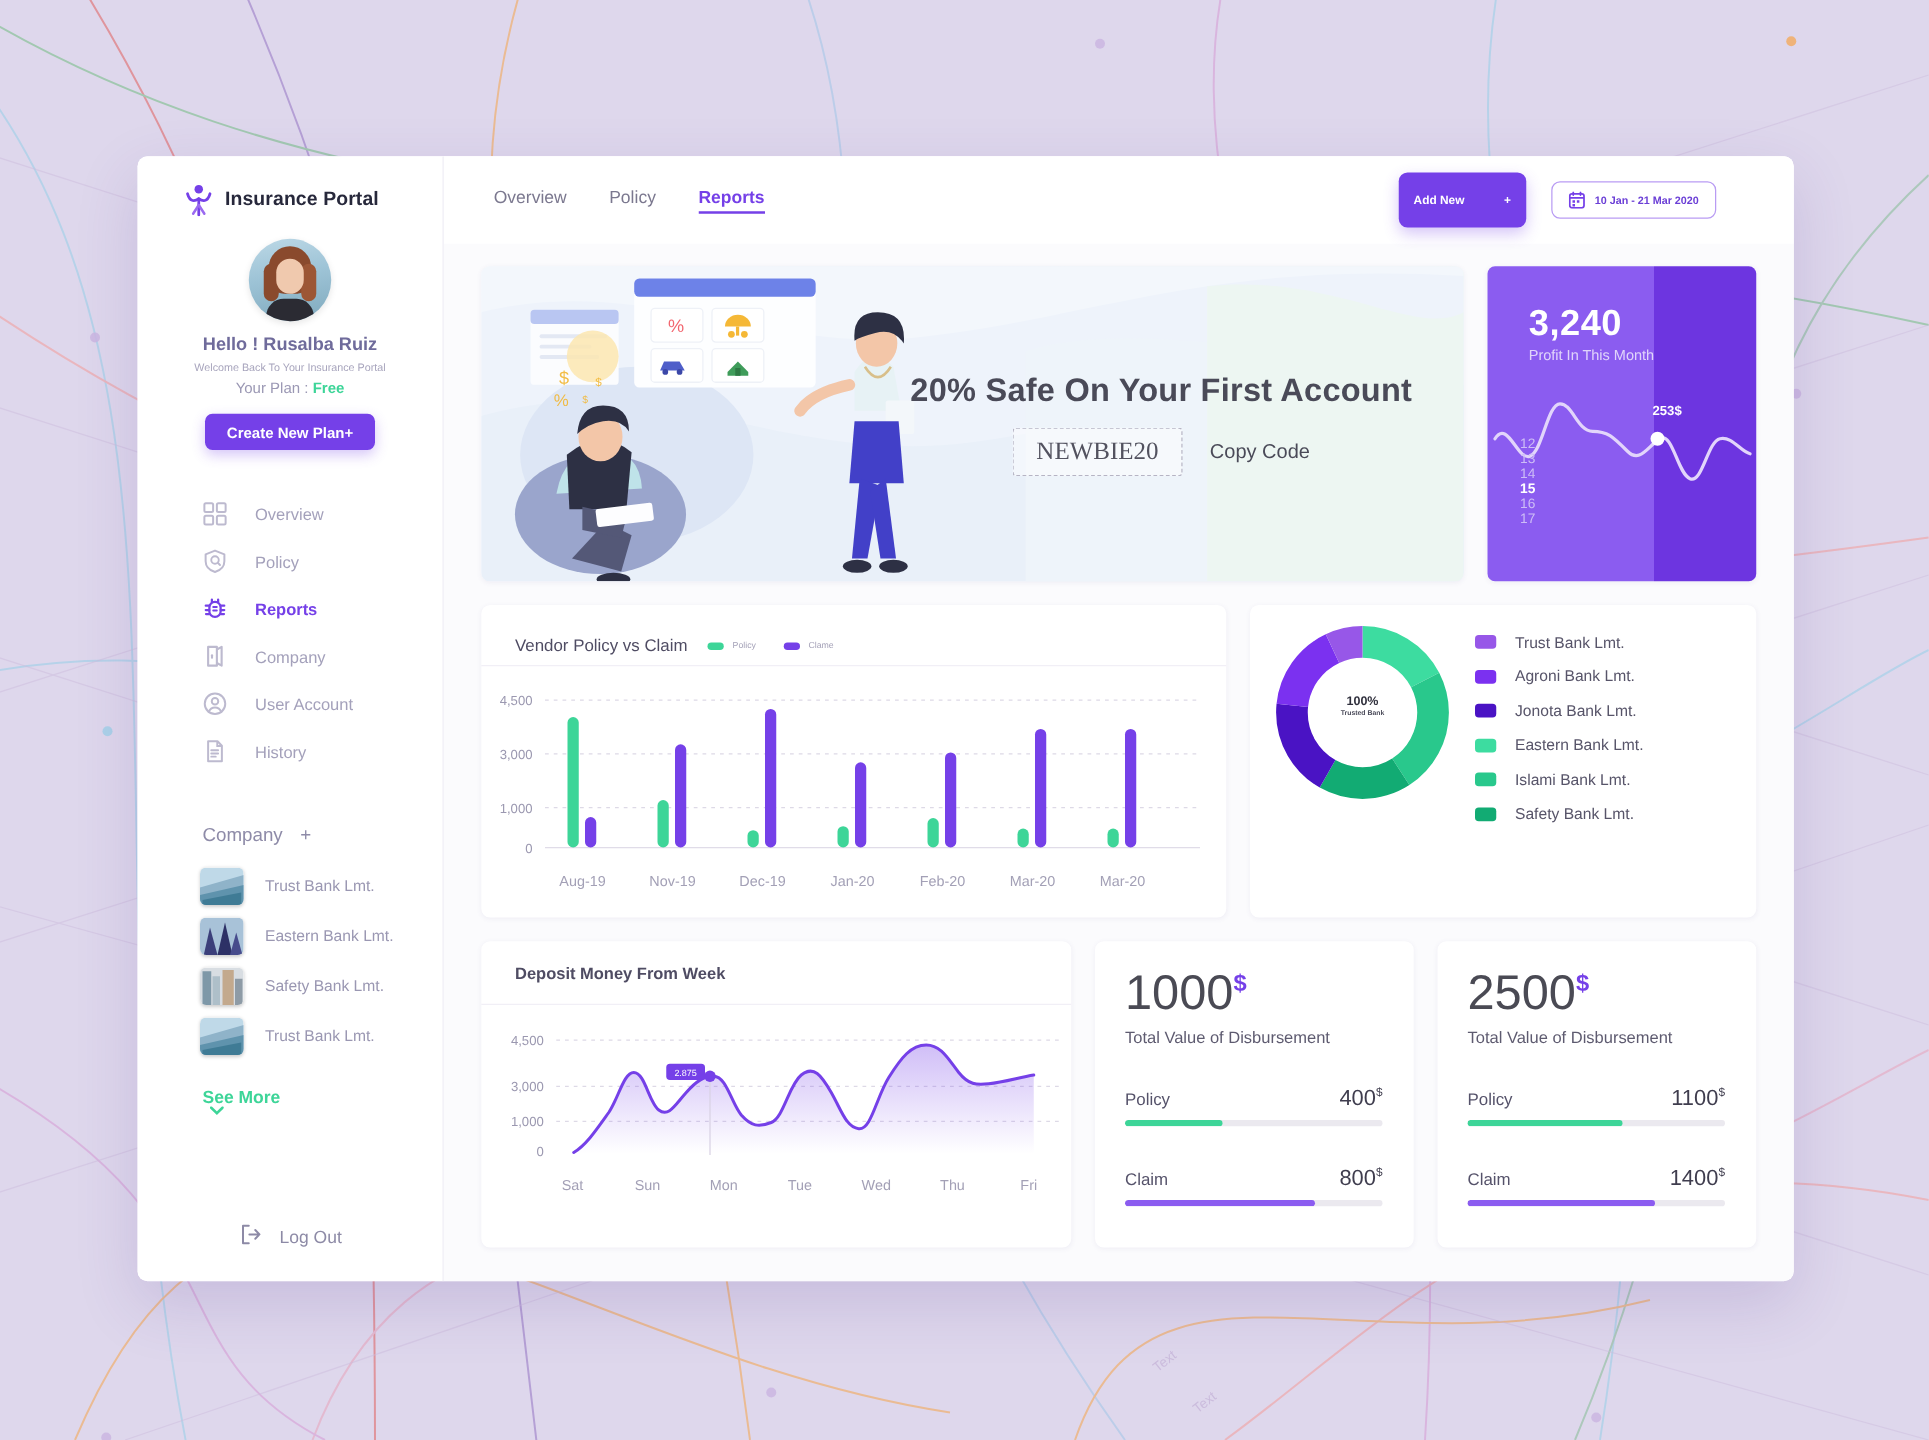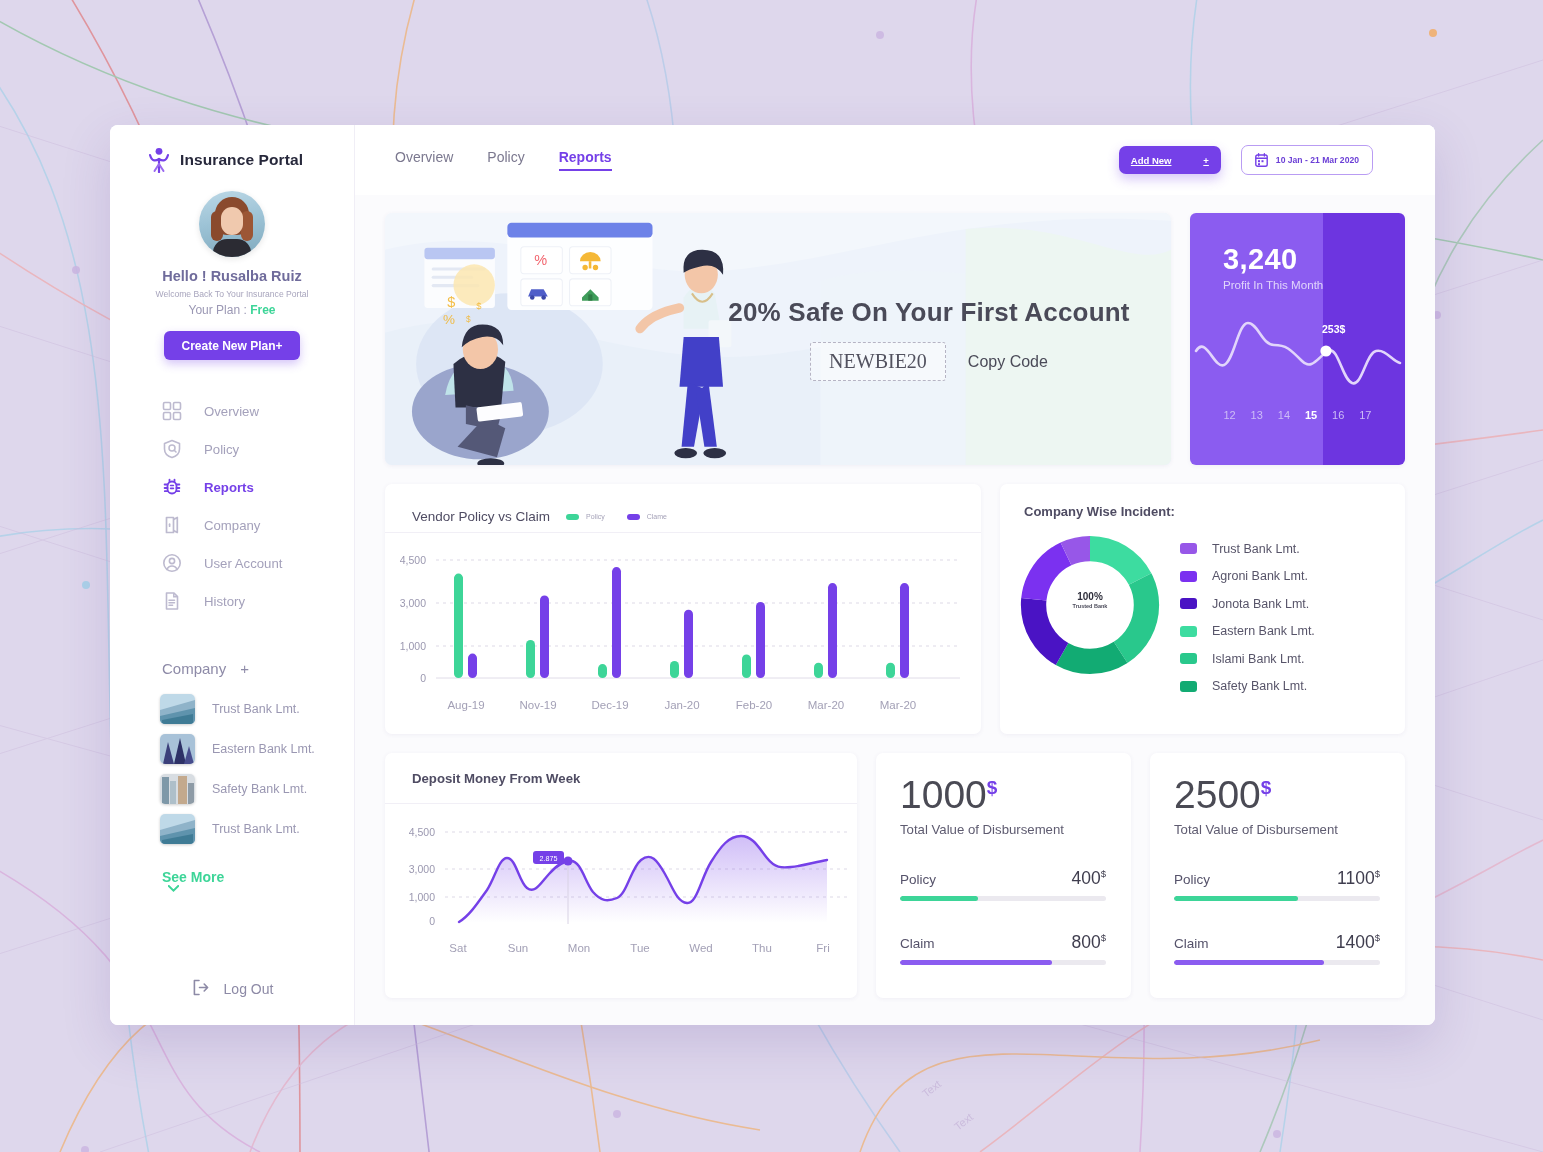--- a/index.html
+++ b/index.html
@@ -70,24 +70,24 @@
   .logout .lbl{ font-size:14px; color:#8d8aa6; }
 
   
   .main{ flex:1; display:flex; flex-direction:column; background:#fbfbfd; min-width:0;}
   .topbar{ height:70px; background:#fff; display:flex; align-items:center;
            padding:0 62px 0 40px; flex:0 0 70px;}
   .tabs{ display:flex; gap:34px; }
   .tab{ font-size:14px; color:#7b788f; cursor:pointer; padding-bottom:4px;}
   .tab.active{ color:#7540e8; font-weight:600; border-bottom:2px solid #7540e8;}
   .top-right{ margin-left:auto; display:flex; align-items:center; gap:20px;}
-  .btn-add{ width:102px;height:28px;border-radius:7px;background:#7540e8;color:#fff;
+  .btn-add{ width:102px;height:44px;border-radius:7px;background:#7540e8;color:#fff;
             display:flex;align-items:center;justify-content:space-between;
             padding:0 12px; font-size:9.5px; font-weight:600; cursor:pointer;
-            box-shadow:0 5px 12px rgba(117,64,232,.30);text-decoration:underline;}
+            box-shadow:0 5px 12px rgba(117,64,232,.30);}
   .btn-date{ height:30px;border-radius:7px;border:1.3px solid #b99cf3;background:#fff;
              display:flex;align-items:center;gap:8px;padding:0 13px;font-size:8.6px;
              font-weight:700;color:#6b3fd6; cursor:pointer;}
 
   .content{ flex:1; padding:18px 30px 0 30px; overflow:hidden;}
   .row{ display:flex; gap:19px; }
   .card{ background:#fff; border-radius:7px; box-shadow:0 1px 4px rgba(90,70,140,.07);}
 
   
   .banner{ flex:1; height:252px; border-radius:7px; overflow:hidden; position:relative;
@@ -98,21 +98,21 @@
   .code{ border:1px dashed #b6b4c4; border-radius:3px; padding:7px 18px;
          font-size:20px; color:#52525f; background:rgba(255,255,255,.45); cursor:pointer;font-family:Liberation Serif, serif;}
   .copy{ font-size:16px; color:#4a4a58; cursor:pointer;}
 
   
   .profit{ width:215px; height:252px; border-radius:6px; overflow:hidden; position:relative;
            background:linear-gradient(90deg,#8b5cf0 0%,#8b5cf0 62%,#6d35e0 62%,#6d35e0 100%);}
   .pf-num{ color:#fff; font-size:29px; font-weight:700; padding:30px 0 0 33px; letter-spacing:.4px;}
   .pf-lbl{ color:#e0d4fb; font-size:11.6px; padding:2px 0 0 33px;}
   .pf-days{ position:absolute; bottom:44px; left:0; width:100%;
-            display:flex; justify-content:space-around; padding:0 26px;}
+            display:flex; justify-content:space-around; padding:0 26px;flex-direction:column;}
   .pf-days span{ font-size:11px; color:#cdbcf6;}
   .pf-days span.hi{ color:#fff; font-weight:600;}
   .pf-tip{ position:absolute; left:132px; top:110px; color:#fff; font-size:10.5px; font-weight:700;}
 
   
   .chart-card{ flex:1; height:250px; position:relative; }
   .cc-head{ display:flex; align-items:center; gap:16px; padding:17px 0 0 27px; height:48px;}
   .cc-title{ font-size:13.5px; font-weight:400; color:#4f4c63;}
   .legend{ display:flex; gap:22px; align-items:center;}
   .lg{ display:flex; align-items:center; gap:7px; font-size:7px; color:#a5a2b8;}
@@ -547,21 +547,20 @@
               <text x="224" y="176">Dec-19</text>
               <text x="296" y="176">Jan-20</text>
               <text x="368" y="176">Feb-20</text>
               <text x="440" y="176">Mar-20</text>
               <text x="512" y="176">Mar-20</text>
             </g>
           </svg>
         </div>
 
         <div class="donut-card card">
-          <div class="dc-title">Company Wise Incident:</div>
           <div class="donut-body">
             <div class="donut-hold" style="position:relative;">
               <svg width="152" height="152" viewBox="0 0 42 42">
                 <g transform="rotate(-90 21 21)" fill="none" stroke-width="7">
                   <circle cx="21" cy="21" r="15.6" stroke="#3ddca0" stroke-dasharray="17 83" stroke-dashoffset="0"></circle>
                   <circle cx="21" cy="21" r="15.6" stroke="#29c88c" stroke-dasharray="23 77" stroke-dashoffset="-17"></circle>
                   <circle cx="21" cy="21" r="15.6" stroke="#12ab73" stroke-dasharray="17 83" stroke-dashoffset="-40"></circle>
                   <circle cx="21" cy="21" r="15.6" stroke="#4a13c4" stroke-dasharray="18 82" stroke-dashoffset="-57"></circle>
                   <circle cx="21" cy="21" r="15.6" stroke="#7b31f0" stroke-dasharray="16 84" stroke-dashoffset="-75"></circle>
                   <circle cx="21" cy="21" r="15.6" stroke="#9757e8" stroke-dasharray="9 91" stroke-dashoffset="-91"></circle>

